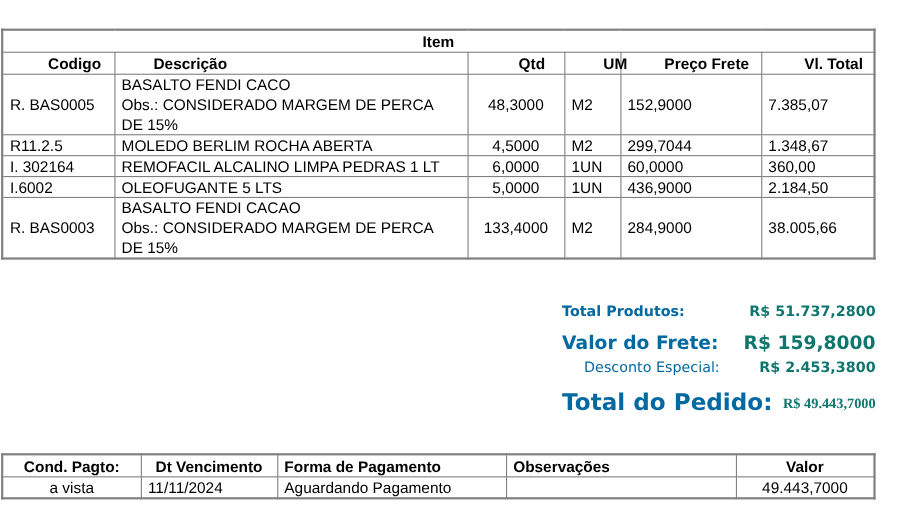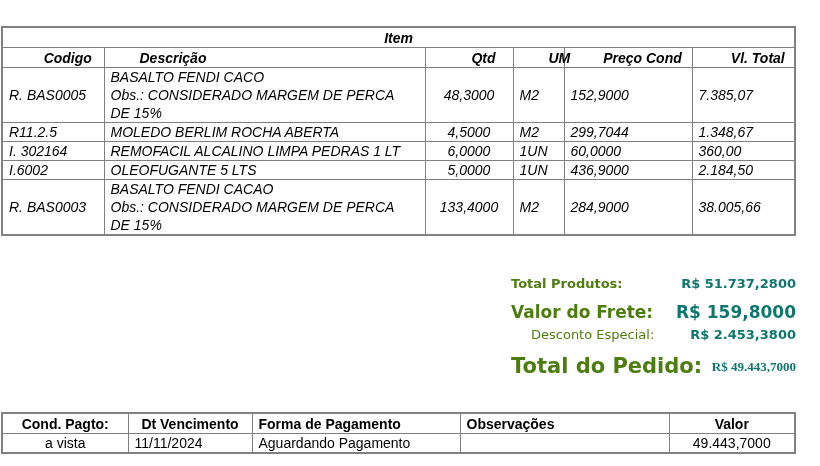--- a/index.html
+++ b/index.html
@@ -10,32 +10,32 @@
   table { border-collapse: collapse; table-layout: fixed; }
   td, th {
     border: 1px solid #808080;
     padding: 0 6px;
     font-family: "Liberation Sans", sans-serif;
     font-size: 14px;
     line-height: 18px;
     vertical-align: middle;
   }
   th { font-weight: bold; }
-  #items-table { position: absolute; left: 1px; top: 26px; width: 793px; border: 2px solid #808080; font-style: italic; }
+  #items-table { position: absolute; left: 1px; top: 26px; width: 793px; border: 2px solid #808080; }
   #items-table .title-row th { text-align: center; height: 19px; padding: 0; }
   #items-table .head-row th { height: 19px; padding-left: 35px; }
   .c { text-align: center; }
   .r { text-align: left; }
   .l { text-align: left; }
   .row-single td { height: 18px; }
   .row-multi td { height: 54px; }
 
   #totals { position: absolute; left: 511px; top: 272px; width: 285px; }
   .tot-line { position: relative; height: 26px; }
-  .tot-label { position: absolute; left: 0; font-weight: bold; color: #4d7c0f; }
+  .tot-label { position: absolute; left: 0; font-weight: bold; color: #0369a1; }
   .tot-value { position: absolute; right: 0; font-weight: bold; color: #0f766e; }
   .tot-produtos { top: 0; }
   .tot-produtos .tot-label, .tot-produtos .tot-value { font-size: 14px; top: 4px; font-family: "DejaVu Sans", sans-serif; font-size: 13px; }
   .tot-frete .tot-label, .tot-frete .tot-value { font-family: "DejaVu Sans", sans-serif; font-size: 17px; top: 4px; }
   .tot-desc .tot-label { font-weight: normal; font-family: "DejaVu Sans", sans-serif; font-size: 13px; top: 3px; margin-left: 20px; }
   .tot-desc .tot-value { font-family: "DejaVu Sans", sans-serif; font-size: 13px; top: 3px; }
   .tot-pedido { height: 34px; }
   .tot-pedido .tot-label { font-family: "DejaVu Sans", sans-serif; font-size: 21px; top: 4px; }
   .tot-pedido .tot-value { font-family: Liberation Serif, serif; font-size: 13px; top: 9px; }
 
@@ -57,21 +57,21 @@
   </colgroup>
   <tbody>
       <tr class="title-row">
     <th colspan="6">Item</th>
   </tr>
   <tr class="head-row">
     <th class="c">Codigo</th>
     <th class="l">Descrição</th>
     <th class="c">Qtd</th>
     <th class="c">UM</th>
-    <th class="c">Preço Cond</th>
+    <th class="c">Preço Frete</th>
     <th class="c">Vl. Total</th>
   </tr>
 
   <tr class="row-multi">
     <td class="l">R. BAS0005</td>
     <td class="l">
       <div>BASALTO FENDI CACO</div>
       <div>Obs.: CONSIDERADO MARGEM DE PERCA</div>
       <div>DE 15%</div>
     </td>

